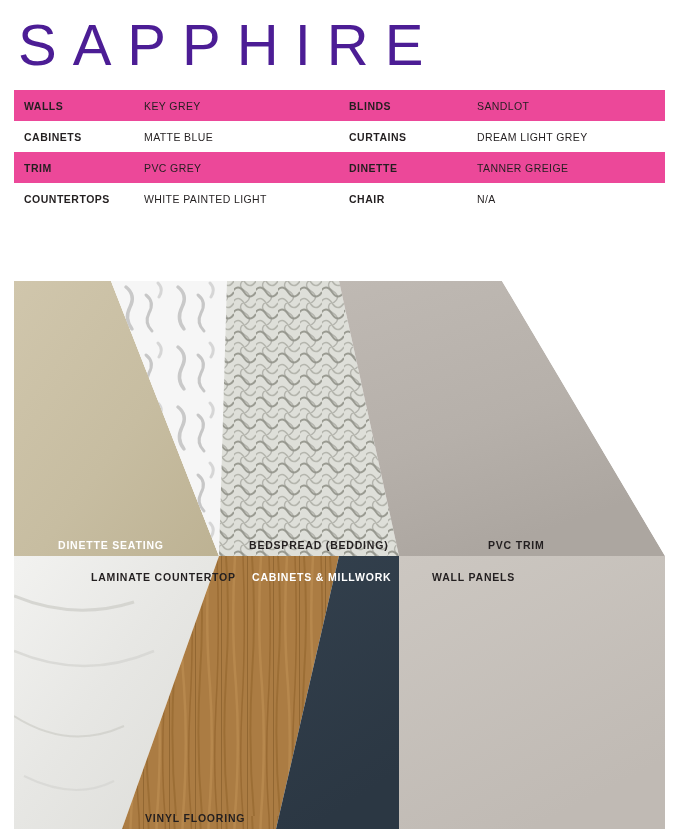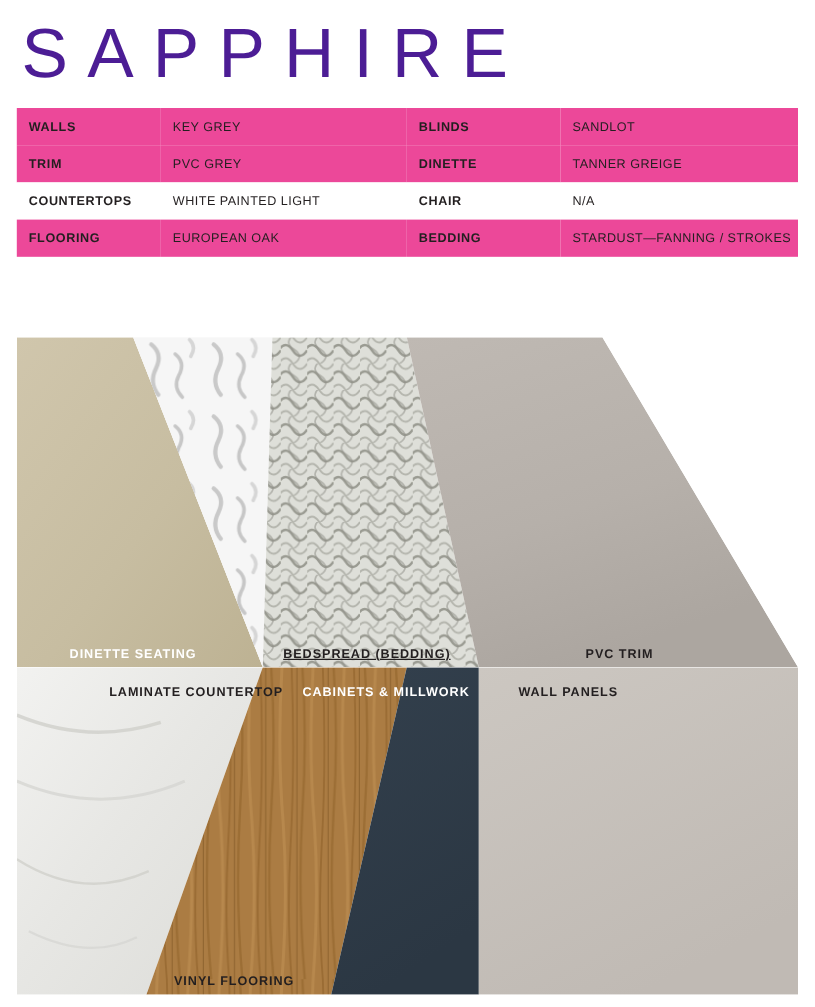--- a/index.html
+++ b/index.html
@@ -99,37 +99,37 @@
       <col class="col-c">
       <col class="col-d">
   </colgroup>
   <tbody>
     <tr class="shade">
       <td>WALLS</td>
       <td class="value">KEY GREY</td>
       <td>BLINDS</td>
       <td class="value">SANDLOT</td>
     </tr>
+    <tr class="plain">
+      <td>CABINETS</td>
+      <td class="value">MATTE BLUE</td>
+      <td>CURTAINS</td>
+      <td class="value">DREAM LIGHT GREY</td>
+    </tr>
     <tr class="shade">
       <td>TRIM</td>
       <td class="value">PVC GREY</td>
       <td>DINETTE</td>
       <td class="value">TANNER GREIGE</td>
     </tr>
     <tr class="plain">
       <td>COUNTERTOPS</td>
       <td class="value">WHITE PAINTED LIGHT</td>
       <td>CHAIR</td>
       <td class="value">N/A</td>
-    </tr>
-    <tr class="shade">
-      <td>FLOORING</td>
-      <td class="value">EUROPEAN OAK</td>
-      <td>BEDDING</td>
-      <td class="value">STARDUST—FANNING / STROKES</td>
     </tr>
   </tbody>
 </table>
 
 <div class="board">
 
   <div class="board-row row-top">
     <svg class="swatch-svg" width="651" height="275" viewBox="0 0 651 275">
       <defs>
         <pattern id="pillowTex" width="52" height="60" patternUnits="userSpaceOnUse">
@@ -165,21 +165,21 @@
       <polygon points="213,0 325,0 385,275 205,275" fill="url(#bedTex)"></polygon>
 
       <polygon points="325,0 488,0 651,275 385,275" fill="url(#pvcGrad)"></polygon>
 
       <polygon points="488,0 651,0 651,275" fill="#ffffff"></polygon>
     </svg>
 
   </div>
 
   <div class="label label-light" style="left:44px; top:258px;">DINETTE SEATING</div>
-  <div class="label label-dark" style="left:222px; top:258px;text-decoration:underline;">BEDSPREAD (BEDDING)</div>
+  <div class="label label-dark" style="left:235px; top:258px;">BEDSPREAD (BEDDING)</div>
   <div class="label label-dark" style="left:434px; top:258px;padding-left:40px;">PVC TRIM</div>
 
   <div class="board-row row-bot">
     <svg class="swatch-svg" width="651" height="273" viewBox="0 0 651 273">
       <defs>
         <linearGradient id="marbleGrad" x1="0" y1="0" x2="1" y2="1">
           <stop offset="0%" stop-color="#f2f2f0"></stop>
           <stop offset="45%" stop-color="#e7e7e4"></stop>
           <stop offset="100%" stop-color="#dcdcd8"></stop>
         </linearGradient>

